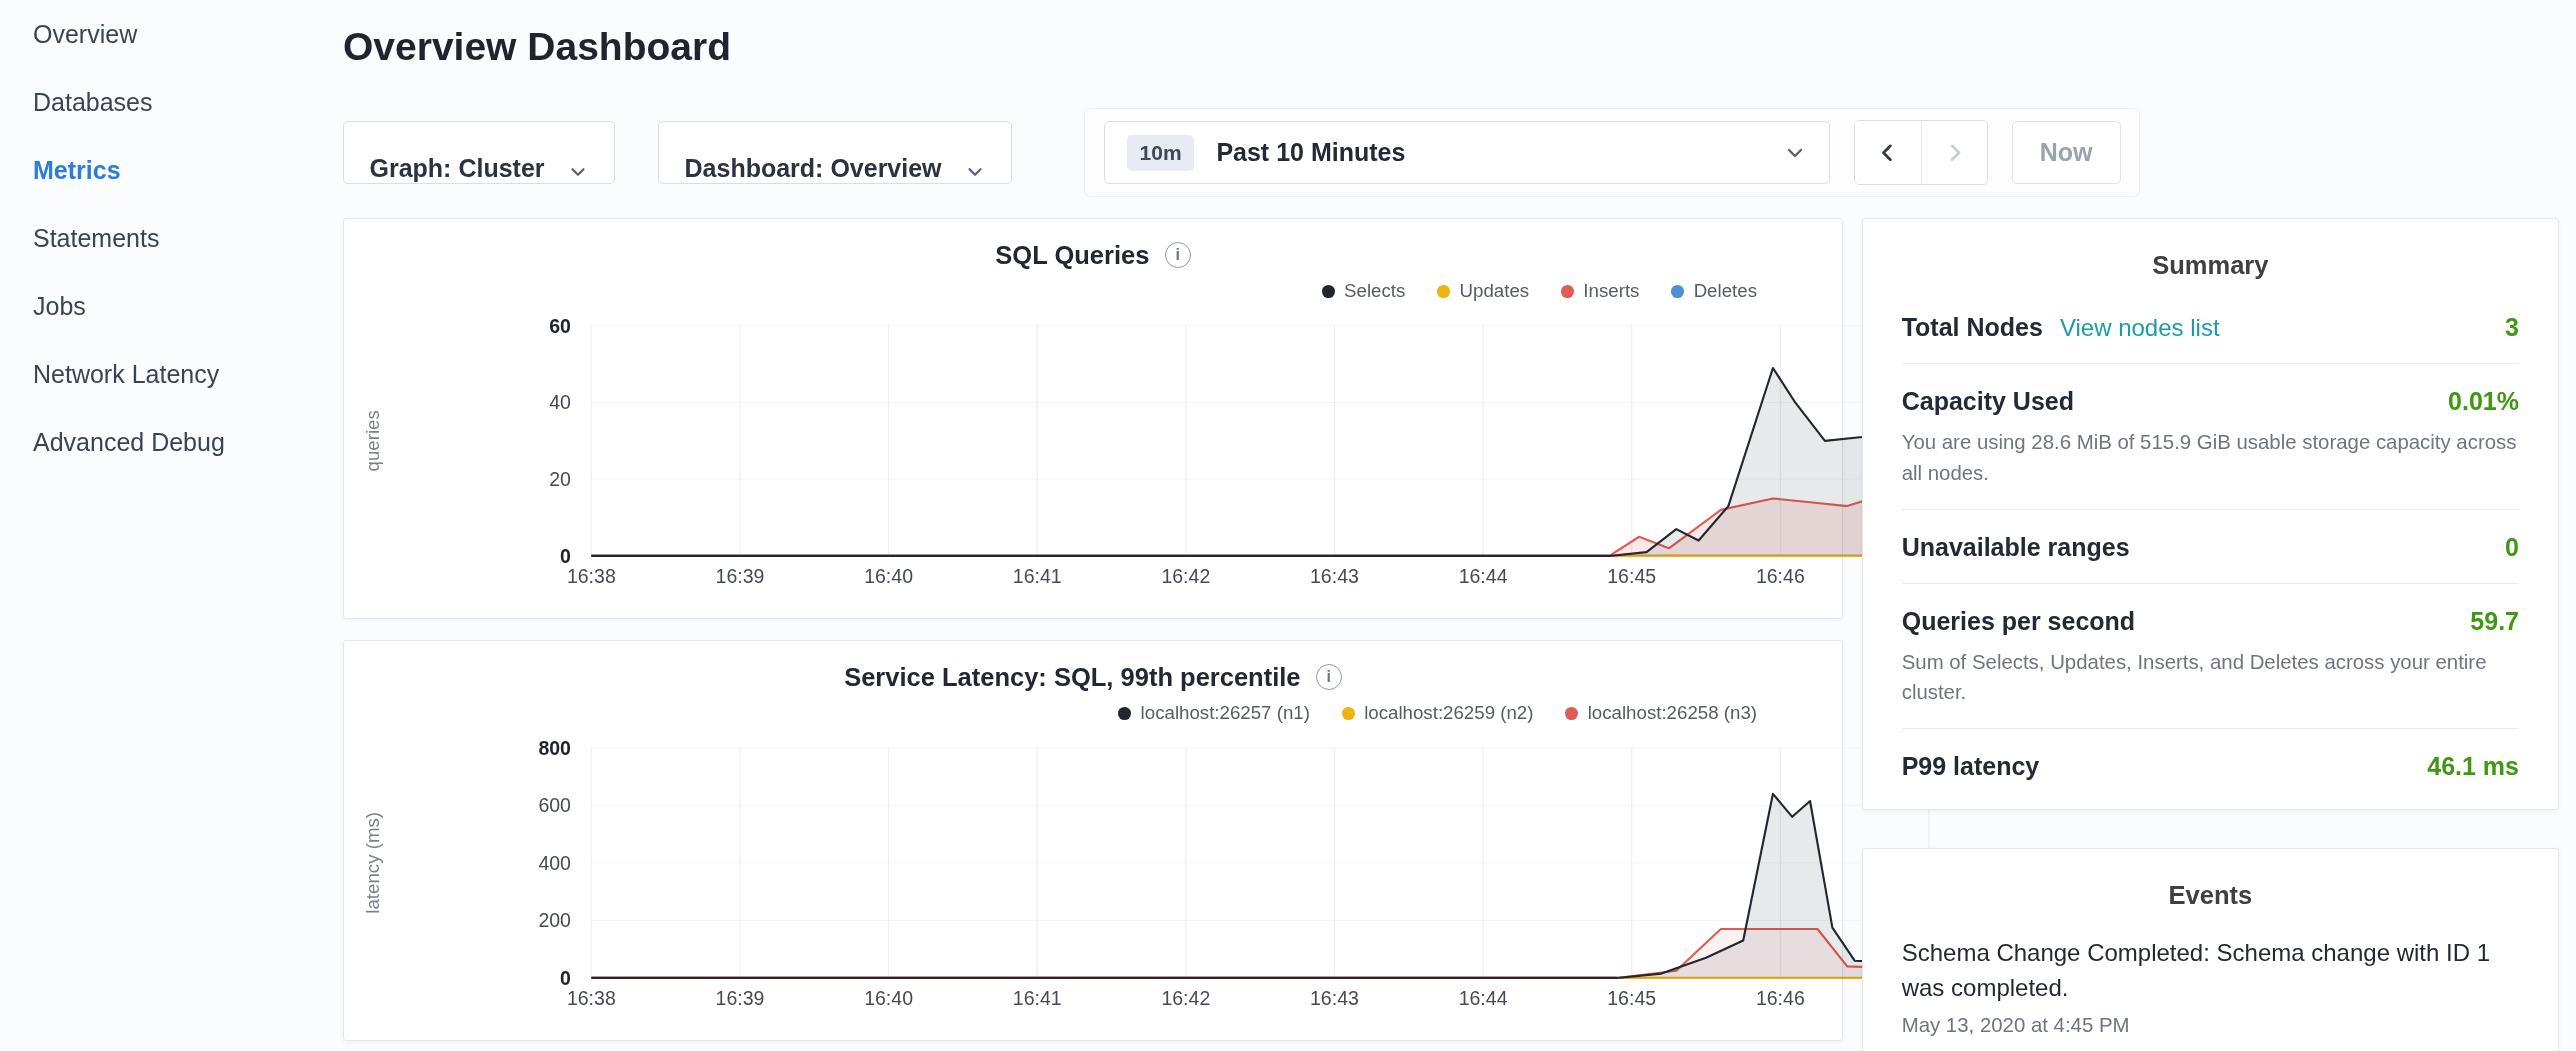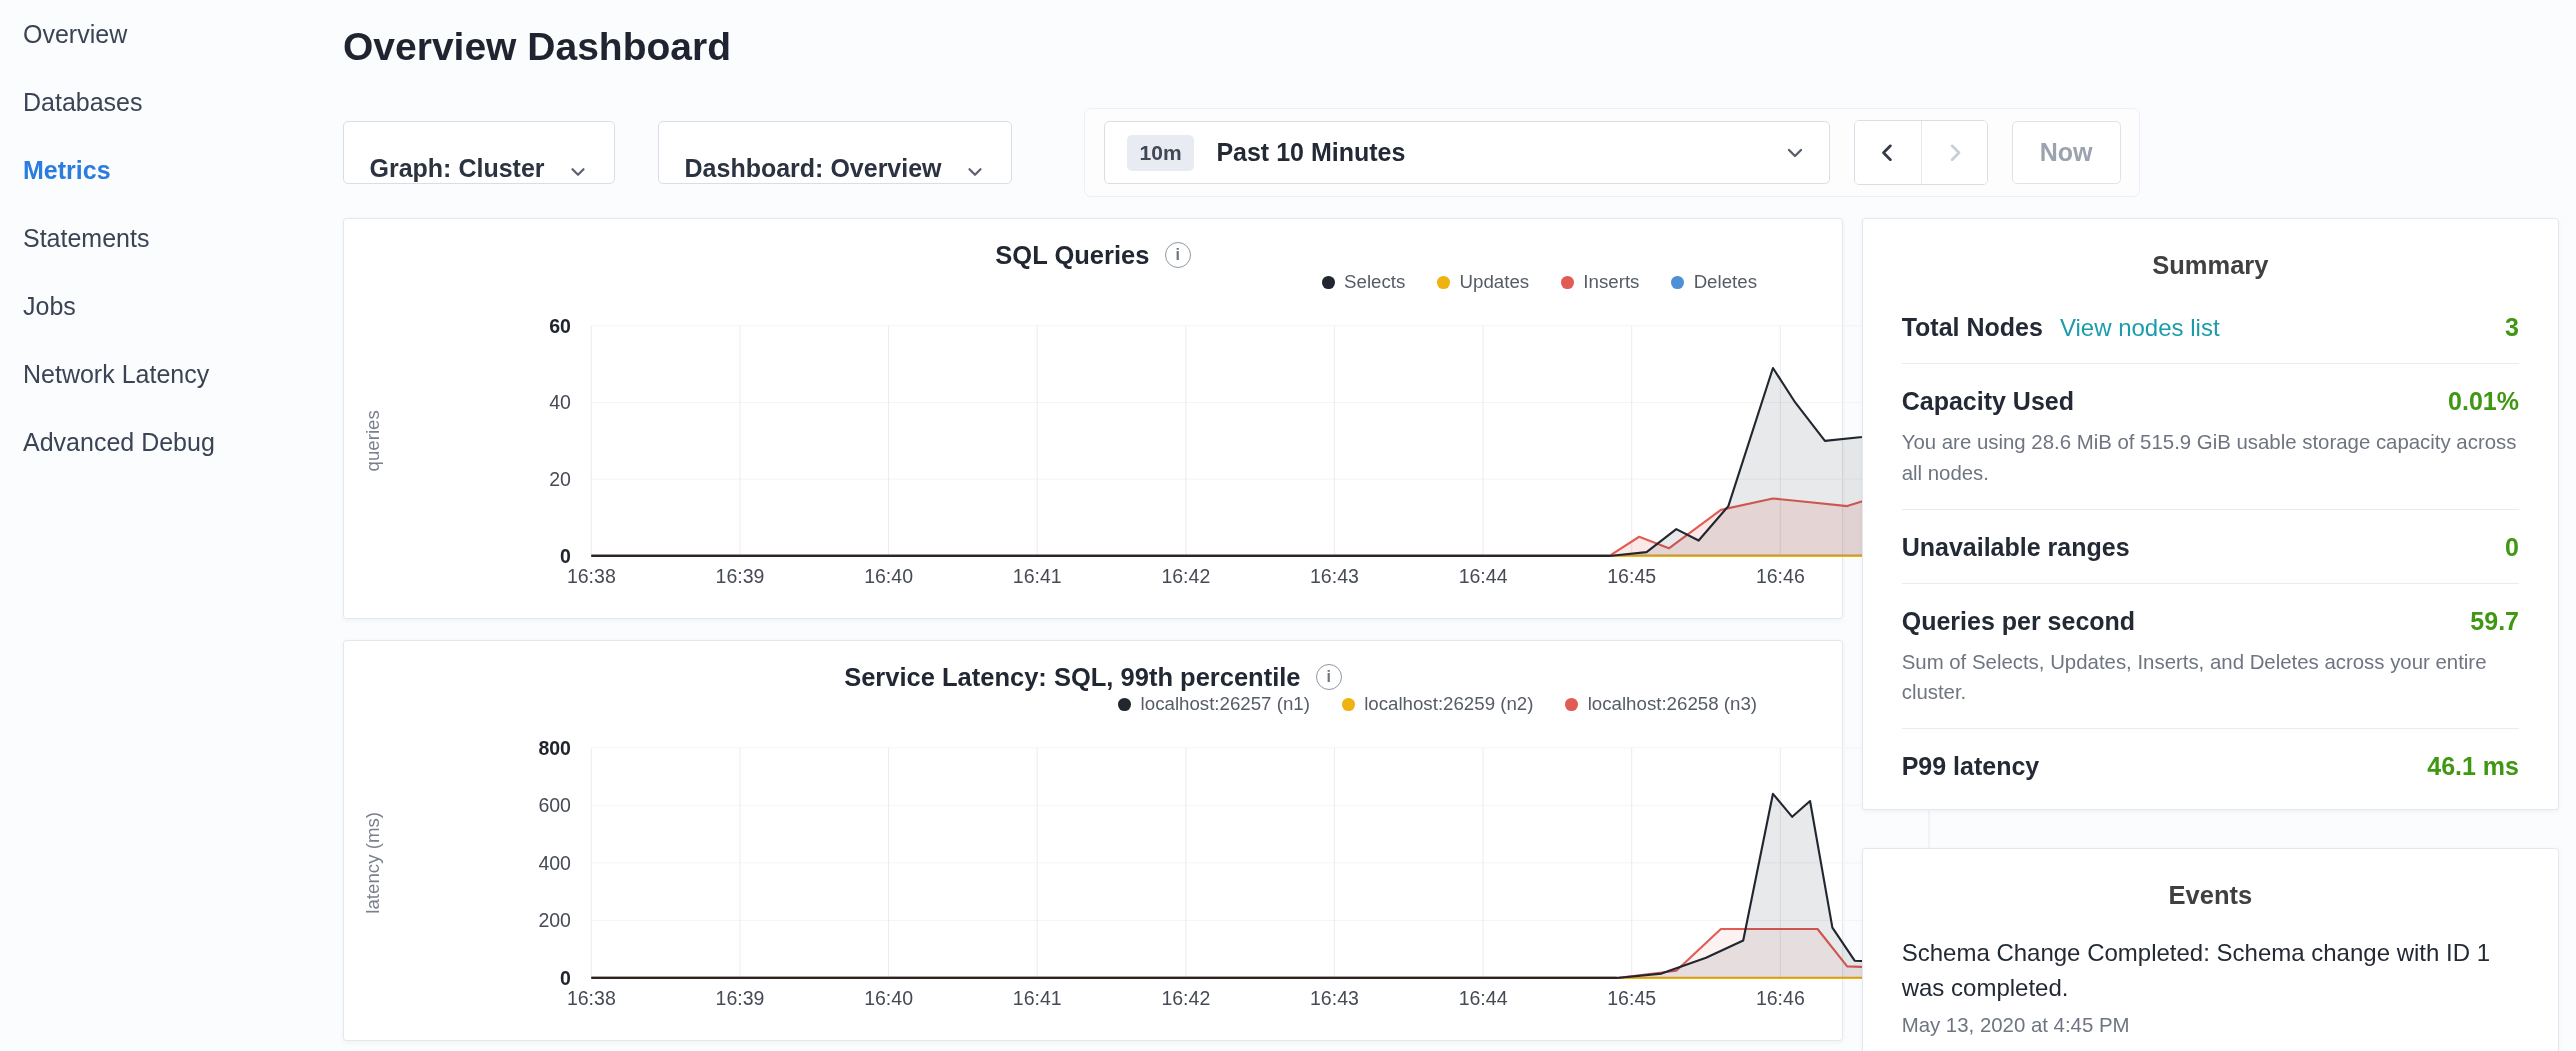--- a/index.html
+++ b/index.html
@@ -1,21 +1,21 @@
 <!DOCTYPE html>
 <html style="font-size:13.6px"><head>
 <meta charset="utf-8">
 <style>
   *{margin:0;padding:0;box-sizing:border-box}
   html,body{width:2576px;height:1051px;overflow:hidden;background:#fbfcfd;
     font-family:"Liberation Sans",sans-serif;color:#242a35}
   .app{display:flex;height:100%}
 
   
-  .sidebar{width:320px;flex-shrink:0;padding:0 0 0 23px}
+  .sidebar{width:320px;flex-shrink:0;padding:0 0 0 33px}
   .nav-item{font-size:25px;color:#3b4455;height:68px;display:flex;align-items:center;cursor:pointer}
   .nav-item.active{color:#2a7cdf;font-weight:700}
 
   
   .main{flex:1;min-width:0;padding-left:23px}
   .page-title{font-size:39px;font-weight:700;color:#1f2430;margin-top:24px;line-height:46px}
 
   .toolbar{display:flex;align-items:center;gap:43px;margin-top:39px;height:87px}
   .select-box{height:63px;background:#fff;border:0.9px solid #d9dee6;border-radius:5.1px;
     display:flex;align-items:flex-end;gap:22px;padding:0 25.5px;font-size:25px;font-weight:600;
@@ -40,21 +40,21 @@
   .side-col{flex:1;display:flex;flex-direction:column;gap:38px}
 
   .panel{background:#fff;border:0.9px solid #e3e7ee;border-radius:3.4px;box-shadow:0 1.7px 4.3px rgba(40,50,70,.05)}
 
   
   .chart-panel{height:401px;padding-top:20.4px}
   .chart-title-row{display:flex;justify-content:center;align-items:center;gap:15.3px;
     font-size:25.5px;font-weight:700;color:#222833;height:32px}
   .info-icon{width:26px;height:26px;border:1.7px solid #9098a3;border-radius:50%;color:#6e7580;
     font-size:16px;display:flex;align-items:center;justify-content:center;cursor:pointer;flex-shrink:0}
-  .legend-row{display:flex;justify-content:flex-end;gap:32px;padding-right:85px;height:31px;align-items:flex-start}
+  .legend-row{display:flex;justify-content:flex-end;gap:32px;padding-right:85px;height:31px;align-items:flex-end}
   .legend-item{display:flex;align-items:center;gap:9.4px;font-size:18.7px;color:#565c66;cursor:pointer}
   .legend-dot{width:12.8px;height:12.8px;border-radius:50%;flex-shrink:0}
   .chart-plot{width:1648px;height:293px}
   .tick-label{font-size:23px;fill:#454a54}
   .tick-label.bold{font-weight:700;fill:#20252e}
   .axis-title{font-size:22px;fill:#7a818c}
 
   
   .summary-panel{padding:25.5px 39px 6.8px}
   .panel-heading{text-align:center;font-size:25.5px;font-weight:700;color:#404040;padding:6.8px 0 10.2px}

